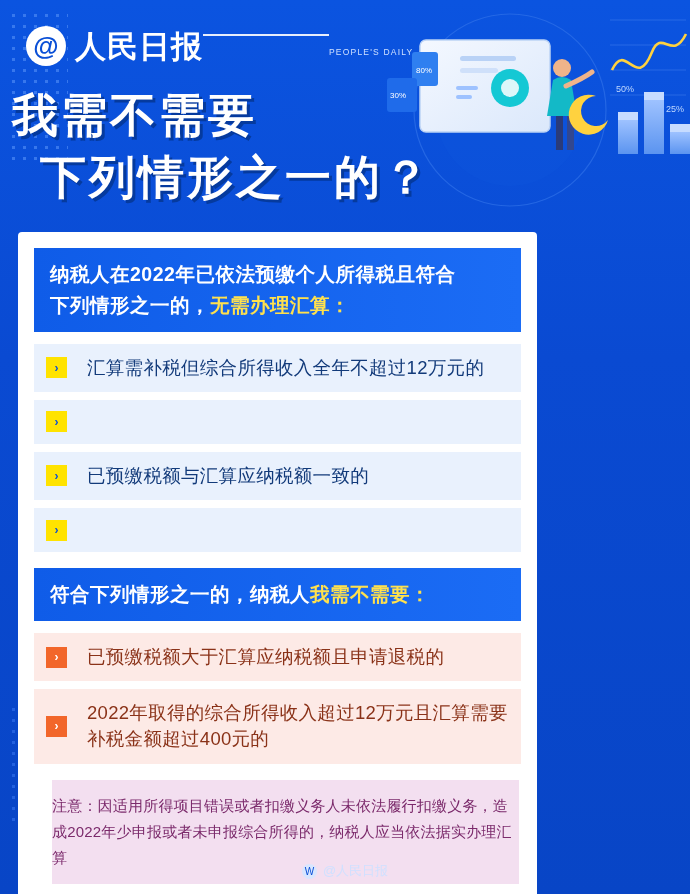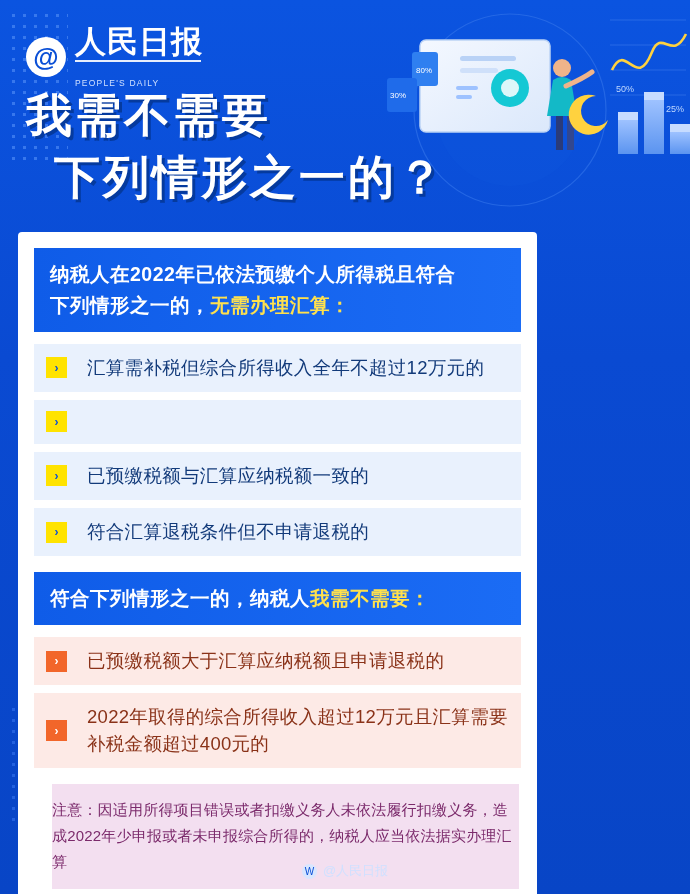--- a/index.html
+++ b/index.html
@@ -64,29 +64,29 @@
     font-weight: bold;
     letter-spacing: 1px;
     line-height: 1;
   }
   .brand-en {
     color: #cfe0ff;
     font-size: 8.5px;
     letter-spacing: 1.2px;
     margin-top: 16px;
   }
-  .brand-wrap { display: flex; flex-direction: column; }
+  .brand-wrap { display: flex; }
   .brand-underline {
     height: 2px; background: #ffffff; width: 126px; margin-top: 3px; opacity:.9;
   }
 
   
   .headline {
     position: absolute;
-    left: 26px; top: 84px;
+    left: 12px; top: 84px;
     z-index: 6;
   }
   .headline .line {
     font-size: 46px;
     font-weight: bold;
     color: #ffffff;
     letter-spacing: 3px;
     line-height: 1.35;
     text-shadow: 3px 3px 0 #053a9e;
   }
@@ -285,21 +285,20 @@
       </div>
       <div class="item">
         <span class="bullet">›</span>
       </div>
       <div class="item">
         <span class="bullet">›</span>
         <span class="item-text">已预缴税额与汇算应纳税额一致的</span>
       </div>
       <div class="item">
         <span class="bullet">›</span>
-        <span class="item-text">符合汇算退税条件但不申请退税的</span>
       </div>
     </div>
 
     <div class="band band2">
       <span>符合下列情形之一的，纳税人</span><span class="hl">我需不需要：</span>
     </div>
 
     <div class="items">
       <div class="item pink">
         <span class="bullet orange">›</span>

